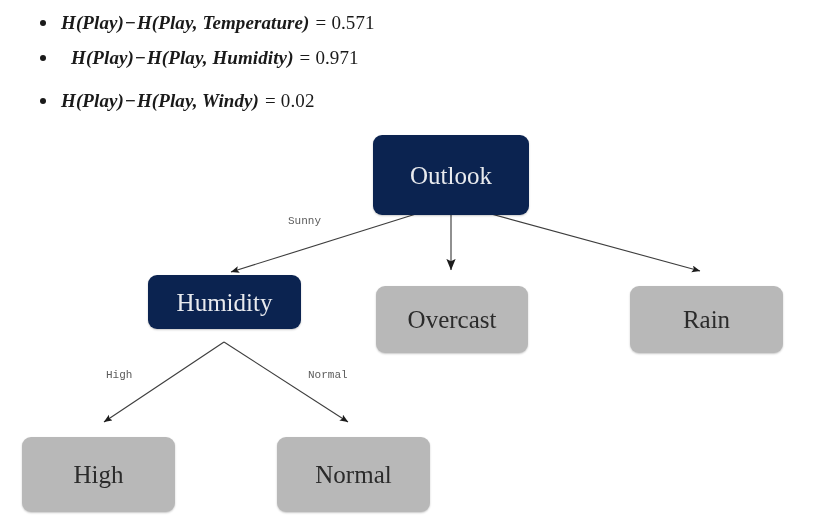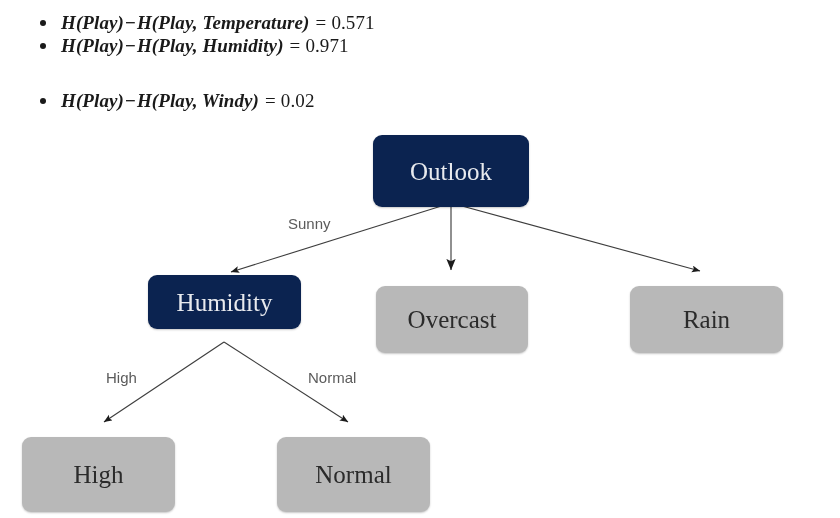--- a/index.html
+++ b/index.html
@@ -26,21 +26,21 @@
   }
   .formula-row {
     position: absolute;
     left: 40px;
     height: 34px;
     display: flex;
     align-items: center;
     white-space: nowrap;
   }
   .formula-row.r0 { top: 6px; }
-  .formula-row.r1 { top: 29px; }
+  .formula-row.r1 { top: 41px; gap: 10px; }
   .formula-row.r2 { top: 84px; }
 
   .bullet {
     width: 6px;
     height: 6px;
     border-radius: 50%;
     background: #1a1a1a;
     margin-right: 15px;
     flex: 0 0 auto;
   }
@@ -106,22 +106,22 @@
   .node.leaf {
     background: #b8b8b8;
     margin-top: 12px;
   }
   .node.leaf .node-label {
     color: #2b2b2b;
   }
 
   .edge-label {
     position: absolute;
-    font-family: Liberation Sans, sans-serif;
-    font-size: 15px;
+    font-family: Liberation Mono, monospace;
+    font-size: 11px;
     color: #5b5b5b;
     white-space: nowrap;
   }
 </style>
 </head>
 <body>
 
 <div id="page">
 
   <div class="formula-list">
@@ -160,21 +160,21 @@
 
       <path d="M224,342 L104,422" fill="none" stroke="#3d3d3d" stroke-width="1.1" marker-end="url(#arrow)"></path>
 
       <path d="M224,342 L348,422" fill="none" stroke="#3d3d3d" stroke-width="1.1" marker-end="url(#arrow)"></path>
     </svg>
 
     <div class="edge-label" style="left:288px; top:215px;">Sunny</div>
     <div class="edge-label" style="left:106px; top:369px;">High</div>
     <div class="edge-label" style="left:308px; top:369px;">Normal</div>
 
-    <div class="node decision" style="left:373px; top:135px; width:156px; height:72px;">
+    <div class="node decision" style="left:373px; top:135px; width:156px; height:80px;">
       <span class="node-label">Outlook</span>
     </div>
 
     <div class="node decision" style="left:148px; top:275px; width:153px; height:54px;">
       <span class="node-label">Humidity</span>
     </div>
 
     <div class="node leaf" style="left:376px; top:274px; width:152px; height:67px;">
       <span class="node-label">Overcast</span>
     </div>

